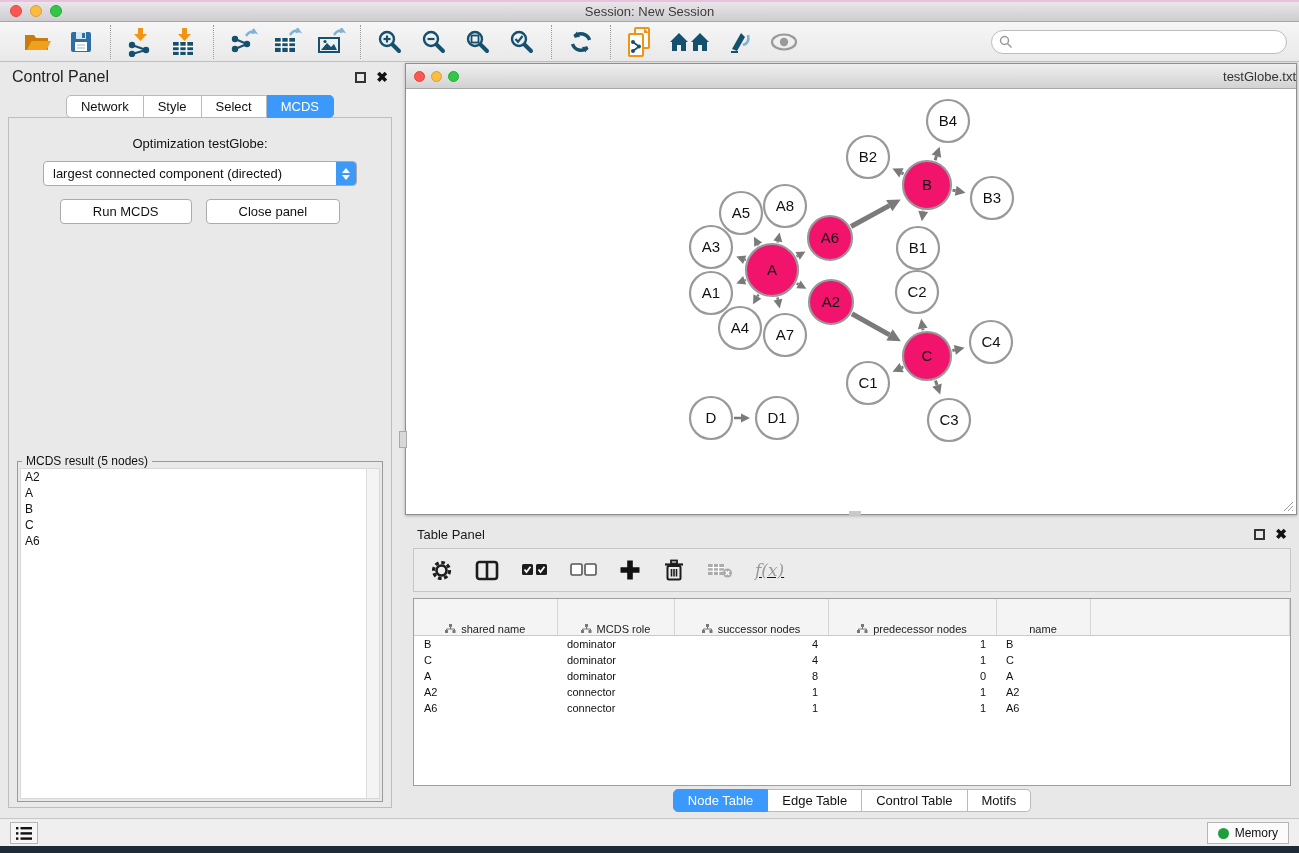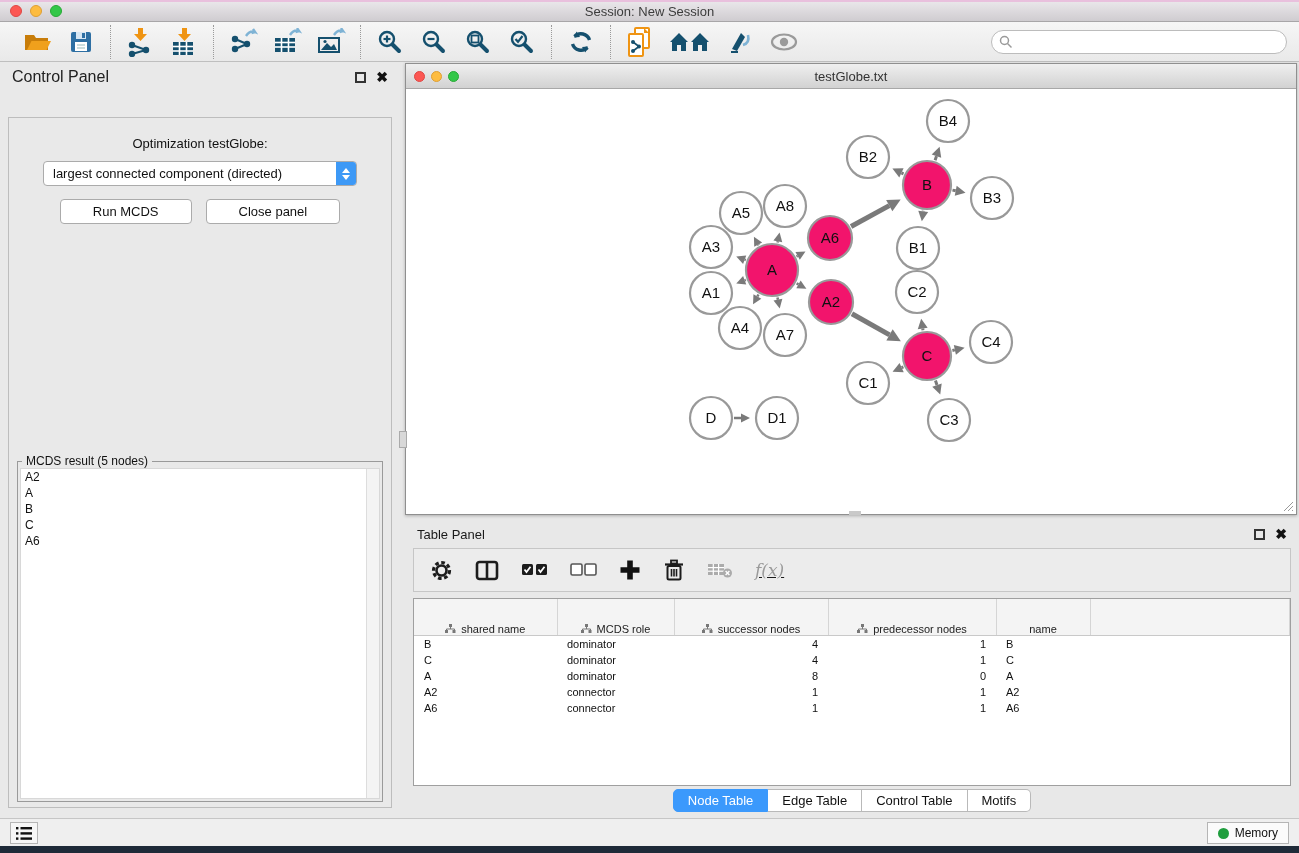--- a/index.html
+++ b/index.html
@@ -60,21 +60,21 @@
   .result-list { position:absolute; inset:6px 2px 2px 2px; background:#fff; border:1px solid #d8d8d8; overflow:hidden; }
   .result-list .gutter { position:absolute; right:0; top:0; bottom:0; width:13px; background:#f4f4f4; border-left:1px solid #ddd; }
   .result-item { font-size:12px; line-height:16px; padding-left:4px; color:#111; }
 
   
   .net-window { position:absolute; left:405px; top:63px; width:892px; height:452px; background:#fff;
     border:1px solid #8f8f8f; box-shadow:0 1px 3px rgba(0,0,0,0.25); }
   .net-titlebar { height:25px; background:linear-gradient(#efefef,#d2d2d2); border-bottom:1px solid #a8a8a8; position:relative; }
   .net-titlebar .traffic { left:8px; top:7px; gap:6px; }
   .net-titlebar .dot { width:11px; height:11px; }
-  .net-title { position:absolute; width:100%; text-align:center; top:5px; font-size:13px; color:#333; }
+  .net-title { position:absolute; width:100%; text-align:right; top:5px; font-size:13px; color:#333; }
   .net-canvas { position:absolute; left:0; top:25px; width:890px; height:425px; background:#fff; }
   .grip { position:absolute; right:2px; bottom:2px; width:13px; height:13px; }
   .left-nub { position:absolute; left:-7px; top:367px; width:8px; height:17px; background:#d8d8d8; border:1px solid #aaa; }
   .bottom-nub { position:absolute; left:443px; bottom:-1px; width:12px; height:4px; background:#c9c9c9; }
 
   
   .table-panel { position:absolute; left:405px; top:520px; width:894px; height:298px; background:#e8e8e8; }
   .tp-toolbar { position:absolute; left:8px; right:8px; top:28px; height:44px; background:#ececec;
     border:1px solid #c6c6c6; display:flex; align-items:center; gap:22px; padding:0 16px;text-decoration:underline; }
   .tp-table { position:absolute; left:8px; right:8px; top:78px; bottom:32px; background:#fff; border:1px solid #9f9f9f; overflow:hidden; }
@@ -271,20 +271,26 @@
   </div>
 </div>
 
 <div class="control-panel">
   <div class="panel-head">
     <span class="ph-title">Control Panel</span>
     <span class="ph-icons">
       <span class="float-box"></span>
       <span class="close-x">✖</span>
     </span>
+  </div>
+  <div class="cp-tabs">
+    <button class="seg first">Network</button>
+    <button class="seg mid">Style</button>
+    <button class="seg mid">Select</button>
+    <button class="seg last active">MCDS</button>
   </div>
   <div class="cp-body">
     <div class="opt-label">Optimization testGlobe:</div>
     <div class="combo">
       <span class="combo-text">largest connected component (directed)</span>
       <span class="stepper">
         <span class="chev up"></span>
           <span class="chev down"></span>
       </span>
     </div>

